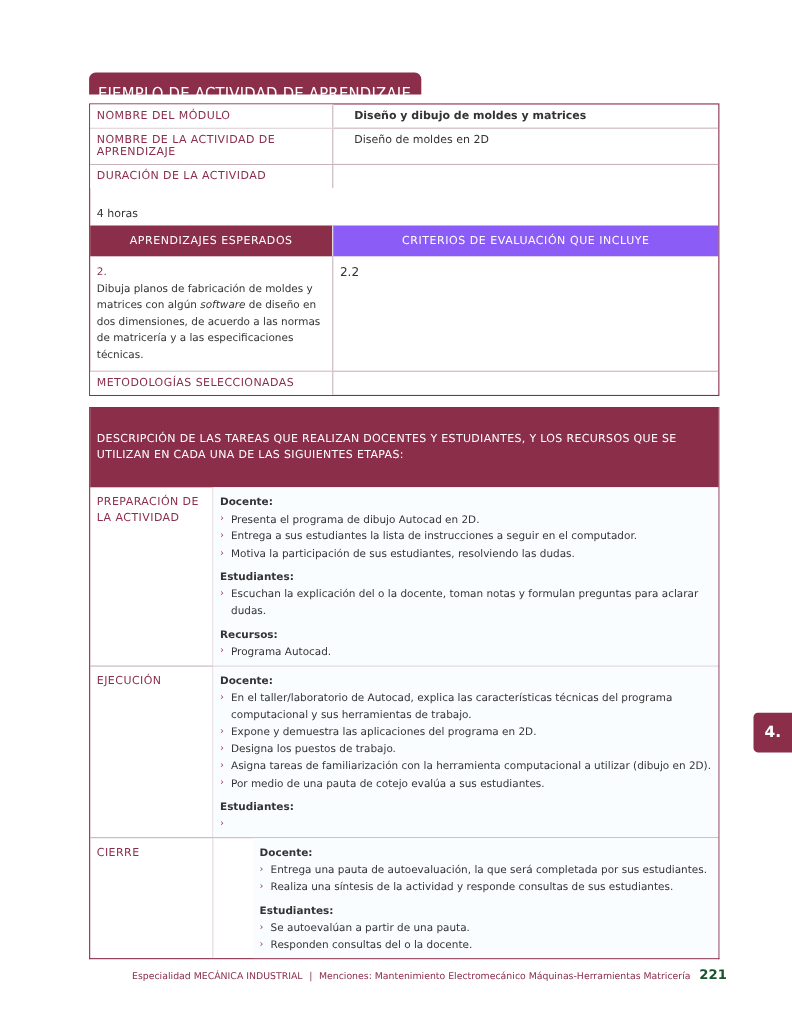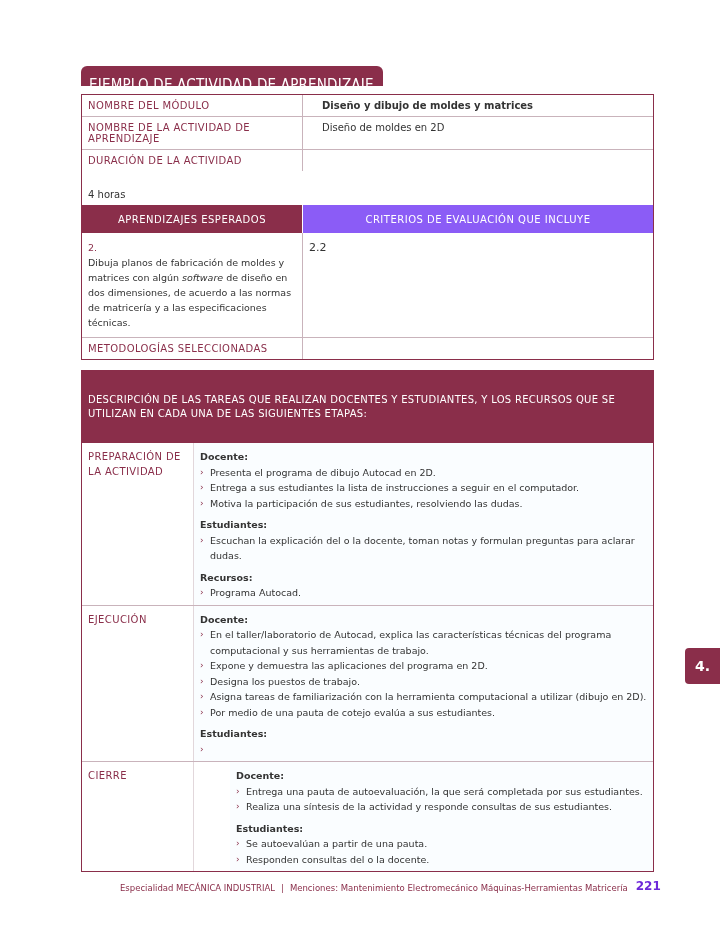--- a/index.html
+++ b/index.html
@@ -31,21 +31,21 @@
   .stage-row { display: flex; border-bottom: 1px solid #c9b3bb; }
   .stage-row:last-child { border-bottom: none; gap: 36px; }
   .stage-lbl { width: 112px; font-size: 10px; color: #8a2e4a; padding: 6px 6px; line-height: 15px; letter-spacing: 0.4px; border-right: 1px solid #e2d7db; }
   .stage-body { flex: 1; padding: 6px 6px 4px 6px; background: #fafdff; font-size: 9.5px; line-height: 15.5px; }
   .grp-title { font-weight: bold; color: #333; font-size: 9.5px; }
   .grp { margin-bottom: 6px; }
   .item { display: flex; }
   .item .bullet { width: 10px; flex: none; color: #8a2e4a; font-size: 9px; }
   .footer { position: absolute; left: 120px; top: 879px; width: 540px; font-size: 8.5px; color: #8a2e4a; display: flex; align-items: flex-end; white-space: nowrap; }
   .footer .sep { margin: 0 6px; }
-  .footer .pagenum { margin-left: 8px; font-size: 12px; color: #6d28d9; font-weight: bold; }
+  .footer .pagenum { margin-left: 8px; font-size: 12px; color: #14532d; font-weight: bold; }
   .side-tab { position: absolute; left: 685px; top: 648px; width: 35px; height: 36px; background: #8a2e4a; color: #fff; font-weight: bold; font-size: 14px; border-radius: 4px 0 0 4px; display: flex; align-items: center; justify-content: center; }
 </style>
 </head>
 <body>
 
 <div class="page">
   <div class="title-tab">EJEMPLO DE ACTIVIDAD DE APRENDIZAJE</div>
 
   <div class="tbl">
     <div class="row">

